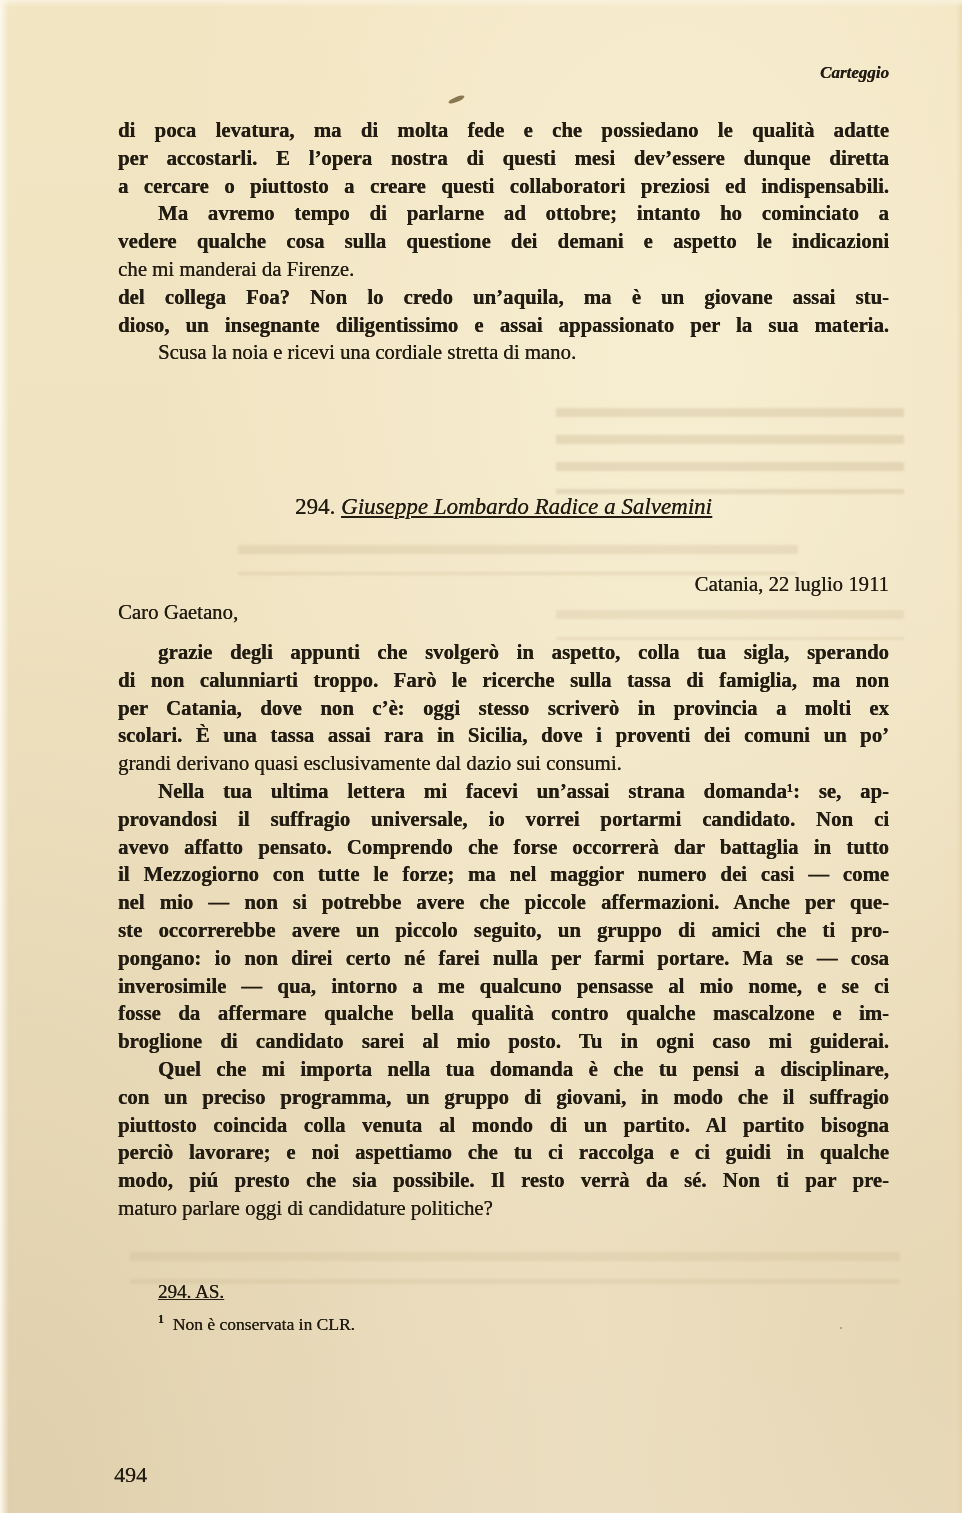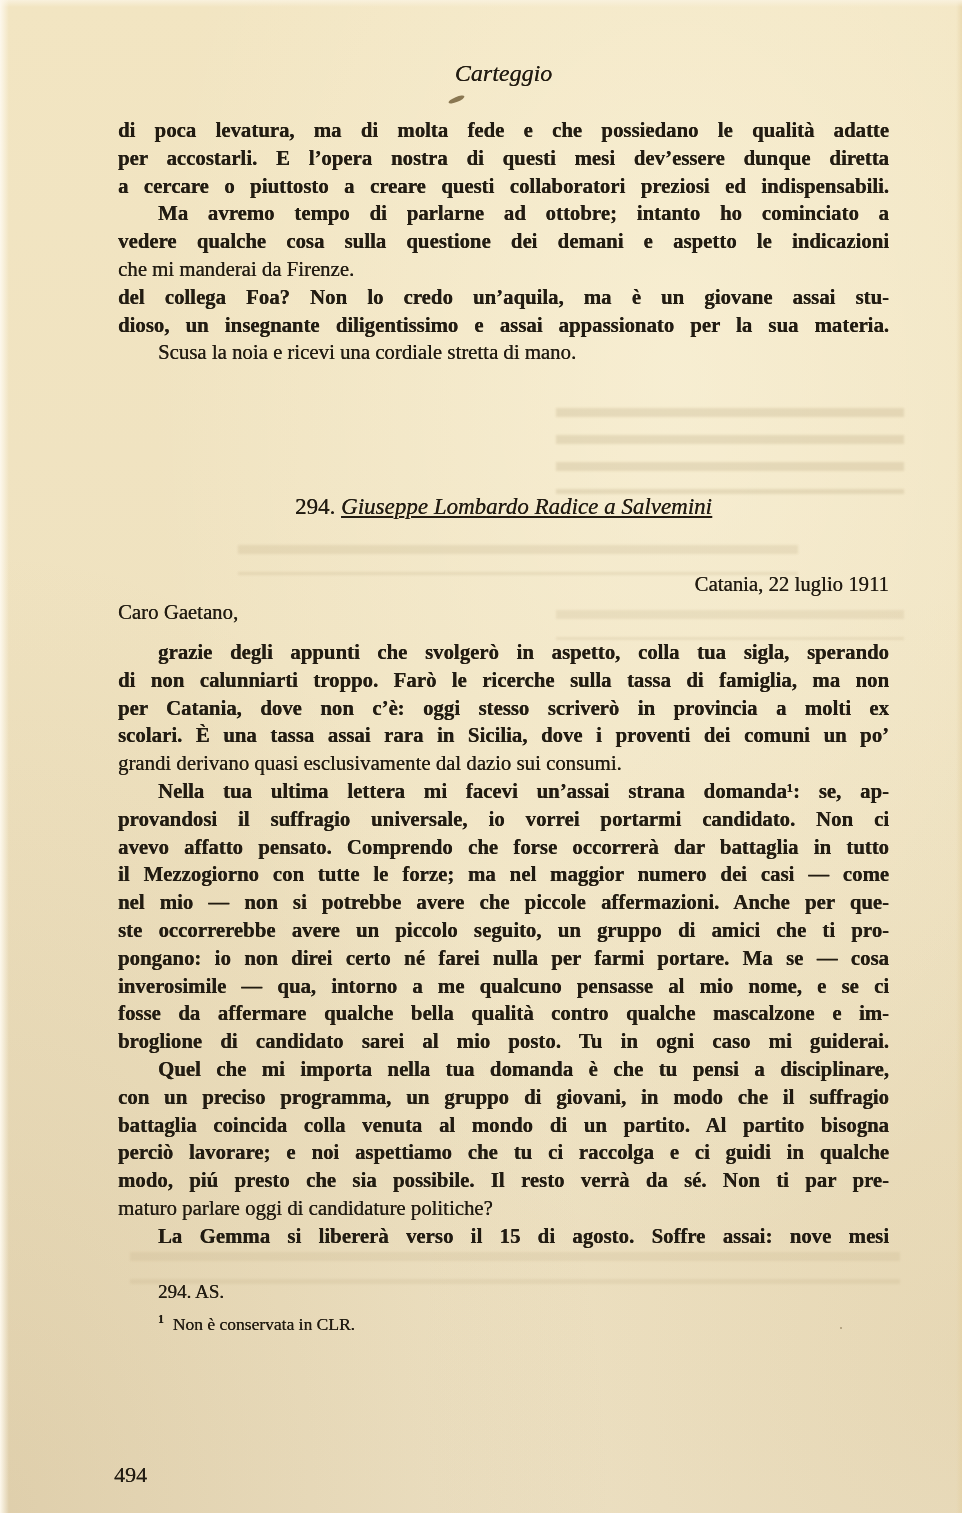--- a/index.html
+++ b/index.html
@@ -30,22 +30,22 @@
     line-height:27.8px;
     white-space:normal;
     text-align:left;
     text-shadow:0.25px 0 0 currentColor;
   }
   .line.j { text-align:justify; text-align-last:justify;font-weight:bold; }
   .line.i { text-indent:40px; }
 
   .running-head {
     position:absolute; top:60px; left:118px; width:771px;
-    text-align:center; font-style:italic; font-weight:400;
-    font-size:24px; line-height:26px;
+    text-align:right; font-style:italic; font-weight:700;
+    font-size:17px; line-height:26px;
     text-shadow:0.2px 0 0 currentColor;
   }
   .smudge {
     position:absolute; left:448px; top:97px; width:17px; height:5px;
     background:#6e5a33; border-radius:50%;
     transform:rotate(-22deg); opacity:.8;
   }
   .letter-heading {
     position:absolute; top:492px; left:118px; width:771px;
     text-align:center; font-size:23px; line-height:30px;
@@ -63,20 +63,21 @@
     font-size:20.8px; line-height:27.8px;
     text-shadow:0.25px 0 0 currentColor;
   }
   .block-continuation { top:116px; }
   .block-body { top:638px; }
 
   .footnote-attr {
     position:absolute; left:158px; top:1280px;
     font-size:19px; line-height:24px;
     text-shadow:0.25px 0 0 currentColor;
+    text-decoration:underline;
   }
   .footnote-note {
     position:absolute; left:158px; top:1308px;
     font-size:17.5px; line-height:22px;
     text-shadow:0.2px 0 0 currentColor;
   }
   .footnote-note .mk {
     font-size:11.5px; vertical-align:super; margin-right:9px;
     font-weight:700;
   }
@@ -150,25 +151,24 @@
       <div class="line j">avevo affatto pensato. Comprendo che forse occorrerà dar battaglia in tutto</div>
       <div class="line j">il Mezzogiorno con tutte le forze; ma nel maggior numero dei casi — come</div>
       <div class="line j">nel mio — non si potrebbe avere che piccole affermazioni. Anche per que-</div>
       <div class="line j">ste occorrerebbe avere un piccolo seguito, un gruppo di amici che ti pro-</div>
       <div class="line j">pongano: io non direi certo né farei nulla per farmi portare. Ma se — cosa</div>
       <div class="line j">inverosimile — qua, intorno a me qualcuno pensasse al mio nome, e se ci</div>
       <div class="line j">fosse da affermare qualche bella qualità contro qualche mascalzone e im-</div>
       <div class="line j">broglione di candidato sarei al mio posto. Tu in ogni caso mi guiderai.</div>
       <div class="line i j">Quel che mi importa nella tua domanda è che tu pensi a disciplinare,</div>
       <div class="line j">con un preciso programma, un gruppo di giovani, in modo che il suffragio</div>
-      <div class="line j">battaglia coincida colla venuta al mondo di un partito. Al partito bisogna</div>
+      <div class="line j">piuttosto coincida colla venuta al mondo di un partito. Al partito bisogna</div>
       <div class="line j">perciò lavorare; e noi aspettiamo che tu ci raccolga e ci guidi in qualche</div>
       <div class="line j">modo, piú presto che sia possibile. Il resto verrà da sé. Non ti par pre-</div>
       <div class="line">maturo parlare oggi di candidature politiche?</div>
-      <div class="line i j">La Gemma si libererà verso il 15 di agosto. Soffre assai: nove mesi</div>
     </div>
 
   <div class="footnote-attr">294. AS.</div>
 
   <div class="footnote-note">
     <span class="mk">1</span><span>Non è conservata in CLR.</span>
   </div>
 
   <div class="page-number">494</div>
 </div>

